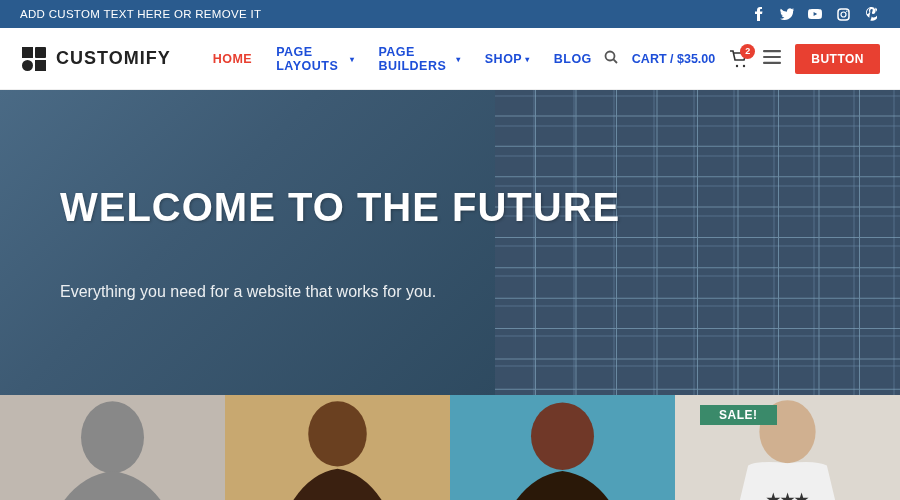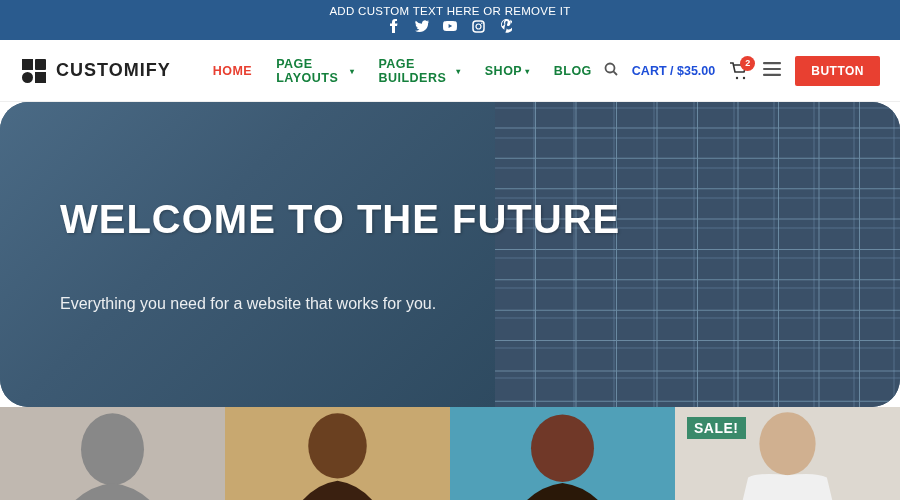--- a/index.html
+++ b/index.html
@@ -9,21 +9,20 @@
     .top-banner {
       background-color: #2a5b8e;
       color: #ffffff;
       text-align: center;
       padding: 6px 0;
       font-size: 12px;
       display: flex;
       align-items: center;
       justify-content: space-between;
       padding: 5px 20px;
-      flex-direction: column;
     }
     .top-banner-text { font-size: 11.5px; letter-spacing: 0.3px; }
     .social-icons { display: flex; gap: 10px; align-items: center; }
     .social-icon {
       width: 18px; height: 18px;
       display: flex; align-items: center; justify-content: center;
       font-size: 12px; color: #fff; cursor: pointer;
     }
 
     
@@ -44,21 +43,21 @@
     }
     .logo-icon {
       width: 28px; height: 28px;
     }
     .nav-links {
       display: flex; align-items: center; gap: 0;
       flex: 1;
       justify-content: space-between;
     }
     .nav-item {
-      font-size: 12.5px; font-weight: 600; color: #15803d;
+      font-size: 12.5px; font-weight: 600; color: #1d4ed8;
       padding: 0 12px; cursor: pointer; text-transform: uppercase;
       letter-spacing: 0.5px; display: flex; align-items: center; gap: 3px;
       height: 62px; position: relative;
     }
     .nav-item.active { color: #e84031; }
     .chevron { font-size: 8px; margin-top: 1px; }
 
     .nav-right {
       display: flex; align-items: center; gap: 14px;
     }
@@ -79,21 +78,20 @@
       border: none; cursor: pointer; text-transform: uppercase;
       letter-spacing: 0.5px; border-radius: 2px;
     }
 
     
     .hero {
       position: relative;
       height: 305px;
       overflow: hidden;
       background: #3d5a73;
-      border-radius: 28px;
     }
     .hero-bg {
       position: absolute; inset: 0;
       display: flex;
     }
     .hero-left {
       width: 55%;
       background: linear-gradient(135deg, #4a6a85 0%, #3d5a73 40%, #2e4a60 100%);
     }
     .hero-right {
@@ -132,24 +130,24 @@
       flex: 1;
       position: relative;
       overflow: hidden;
     }
     
     .product-card-1 { background: #c8c0b8; }
     .product-card-2 { background: #b8a080; }
     .product-card-3 { background: #60a0b0; }
     .product-card-4 { background: #d0c8c0; }
     .sale-badge {
-      position: absolute; top: 10px; left: 12px;
+      position: absolute; top: 10px; left: 25px;
       background: #3a8a6a; color: #fff;
-      font-size: 14px; font-weight: 700;
-      padding: 3px 7px; text-transform: uppercase;
+      font-size: 12px; font-weight: 700;
+      padding: 3px 19px; text-transform: uppercase;
       letter-spacing: 0.5px;
     }
 
     
     .figure {
       width: 100%; height: 100%;
       position: relative; overflow: hidden;
     }
     .fig1 {
       background: linear-gradient(to bottom, #ccc 0%, #999 50%, #888 100%);

